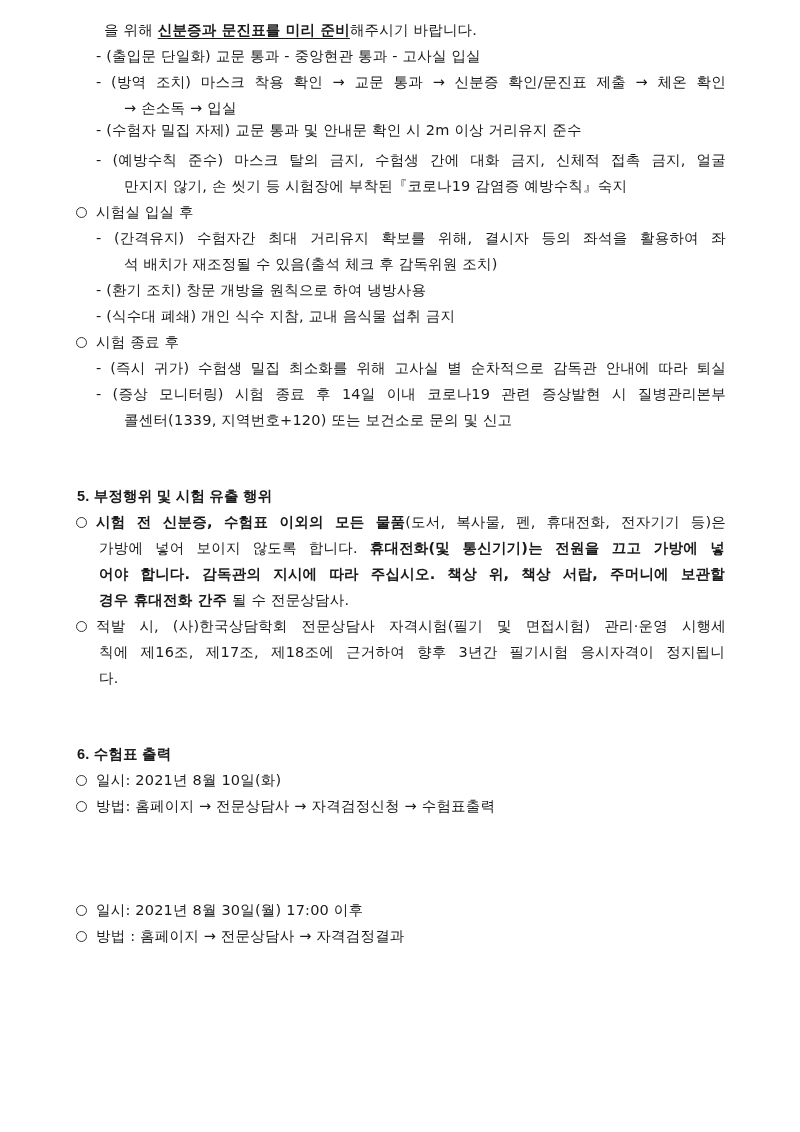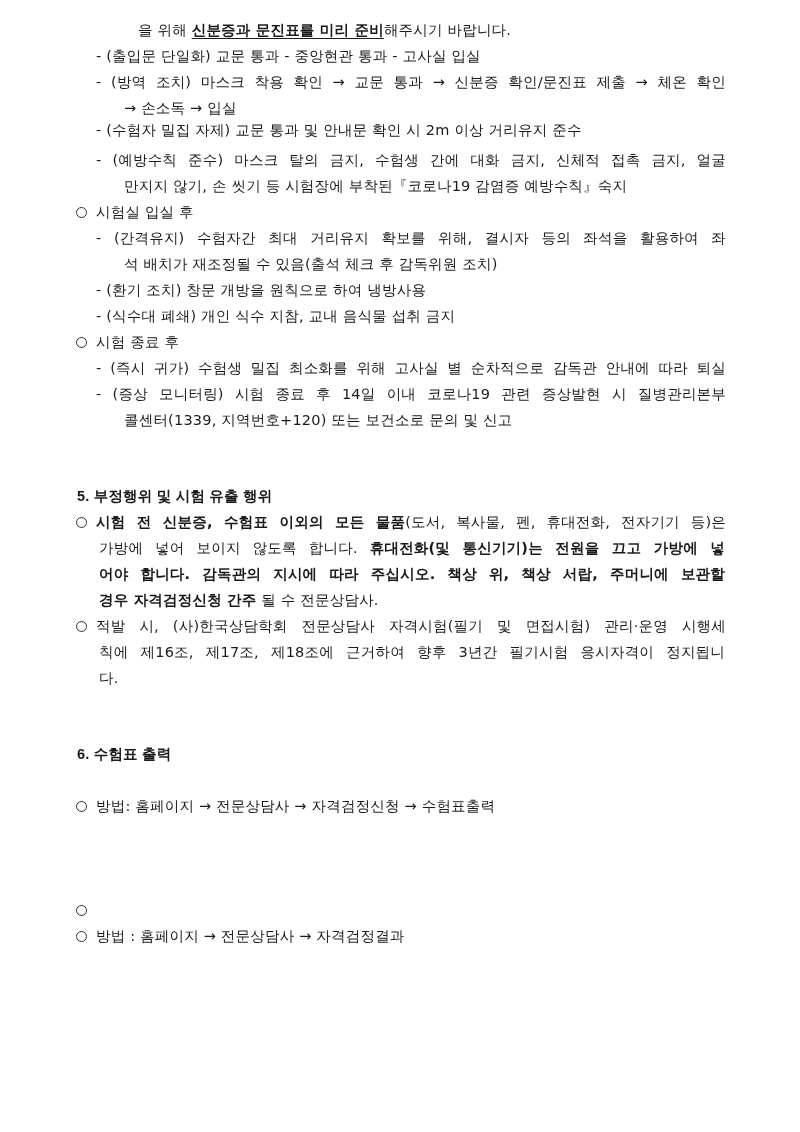--- a/index.html
+++ b/index.html
@@ -6,21 +6,21 @@
   body { width: 800px; height: 1132px; position: relative; overflow: hidden;
          font-family: "DejaVu Sans", "Liberation Sans", sans-serif; color: #1a1a1a; }
   .page { position: absolute; left: 0; top: 0; width: 800px; height: 1132px; }
   .line { position: absolute; font-size: 14.5px; line-height: 26px; height: 26px; white-space: nowrap; letter-spacing: 0.2px; }
   .just { text-align: justify; text-align-last: justify; }
   .b { font-weight: bold; }
   .u { text-decoration: underline; text-decoration-thickness: 1px; text-underline-offset: 3px; }
   .circle { display: inline-block; width: 11px; height: 11px; border: 1.2px solid #333; border-radius: 50%;
             vertical-align: -1px; margin-right: 9px; box-sizing: border-box; }
   .head { font-weight: bold; font-family: Liberation Sans, sans-serif; font-size: 14.5px; }
-  .l-top { left: 104px; width: 620px; margin-left: 34px; }
+  .l-top { left: 104px; width: 620px; }
   .l-dash { left: 96px; width: 630px; }
   .l-dcont { left: 124px; width: 612px; }
   .l-circ { left: 76px; width: 650px; }
   .l-ccont { left: 99px; width: 626px; }
   .l-head { left: 77px; width: 640px; }
 </style>
 </head>
 <body>
 
 <div class="page">
@@ -52,33 +52,36 @@
 
   <div class="line l-head head" style="top:483px">5. 부정행위 및 시험 유출 행위</div>
   <div class="line l-circ just" style="top:509px">
     <span class="circle"></span><span class="b">시험 전 신분증, 수험표 이외의 모든 물품</span><span>(도서, 복사물, 펜, 휴대전화, 전자기기 등)은</span>
   </div>
   <div class="line l-ccont just b" style="top:561px">어야 합니다. 감독관의 지시에 따라 주십시오. 책상 위, 책상 서랍, 주머니에 보관할</div>
   <div class="line l-ccont just" style="top:535px">
     <span>가방에 넣어 보이지 않도록 합니다. </span><span class="b">휴대전화(및 통신기기)는 전원을 끄고 가방에 넣</span>
   </div>
   <div class="line l-ccont" style="top:587px;width:auto">
-    <span class="b">경우 자격검정신청 간주</span><span> 될 수 전문상담사.</span>
+    <span class="b">경우 휴대전화 간주</span><span> 될 수 전문상담사.</span>
   </div>
   <div class="line l-circ just" style="top:613px">
     <span class="circle"></span><span>적발 시, (사)한국상담학회 전문상담사 자격시험(필기 및 면접시험) 관리·운영 시행세</span>
   </div>
   <div class="line l-ccont just" style="top:639px">칙에 제16조, 제17조, 제18조에 근거하여 향후 3년간 필기시험 응시자격이 정지됩니</div>
   <div class="line l-ccont" style="top:665px;width:auto">다.</div>
 
   <div class="line l-head head" style="top:741px">6. 수험표 출력</div>
+  <div class="line l-circ" style="top:767px">
+    <span class="circle"></span><span>일시: 2021년 8월 10일(화)</span>
+  </div>
   <div class="line l-circ" style="top:793px">
     <span class="circle"></span><span>방법: 홈페이지 → 전문상담사 → 자격검정신청 → 수험표출력</span>
   </div>
 
   <div class="line l-circ" style="top:897px">
-    <span class="circle"></span>
+    <span class="circle"></span><span>일시: 2021년 8월 30일(월) 17:00 이후</span>
   </div>
   <div class="line l-circ" style="top:923px">
     <span class="circle"></span><span>방법 : 홈페이지 → 전문상담사 → 자격검정결과</span>
   </div>
 
 </div>
 
 </body></html>

